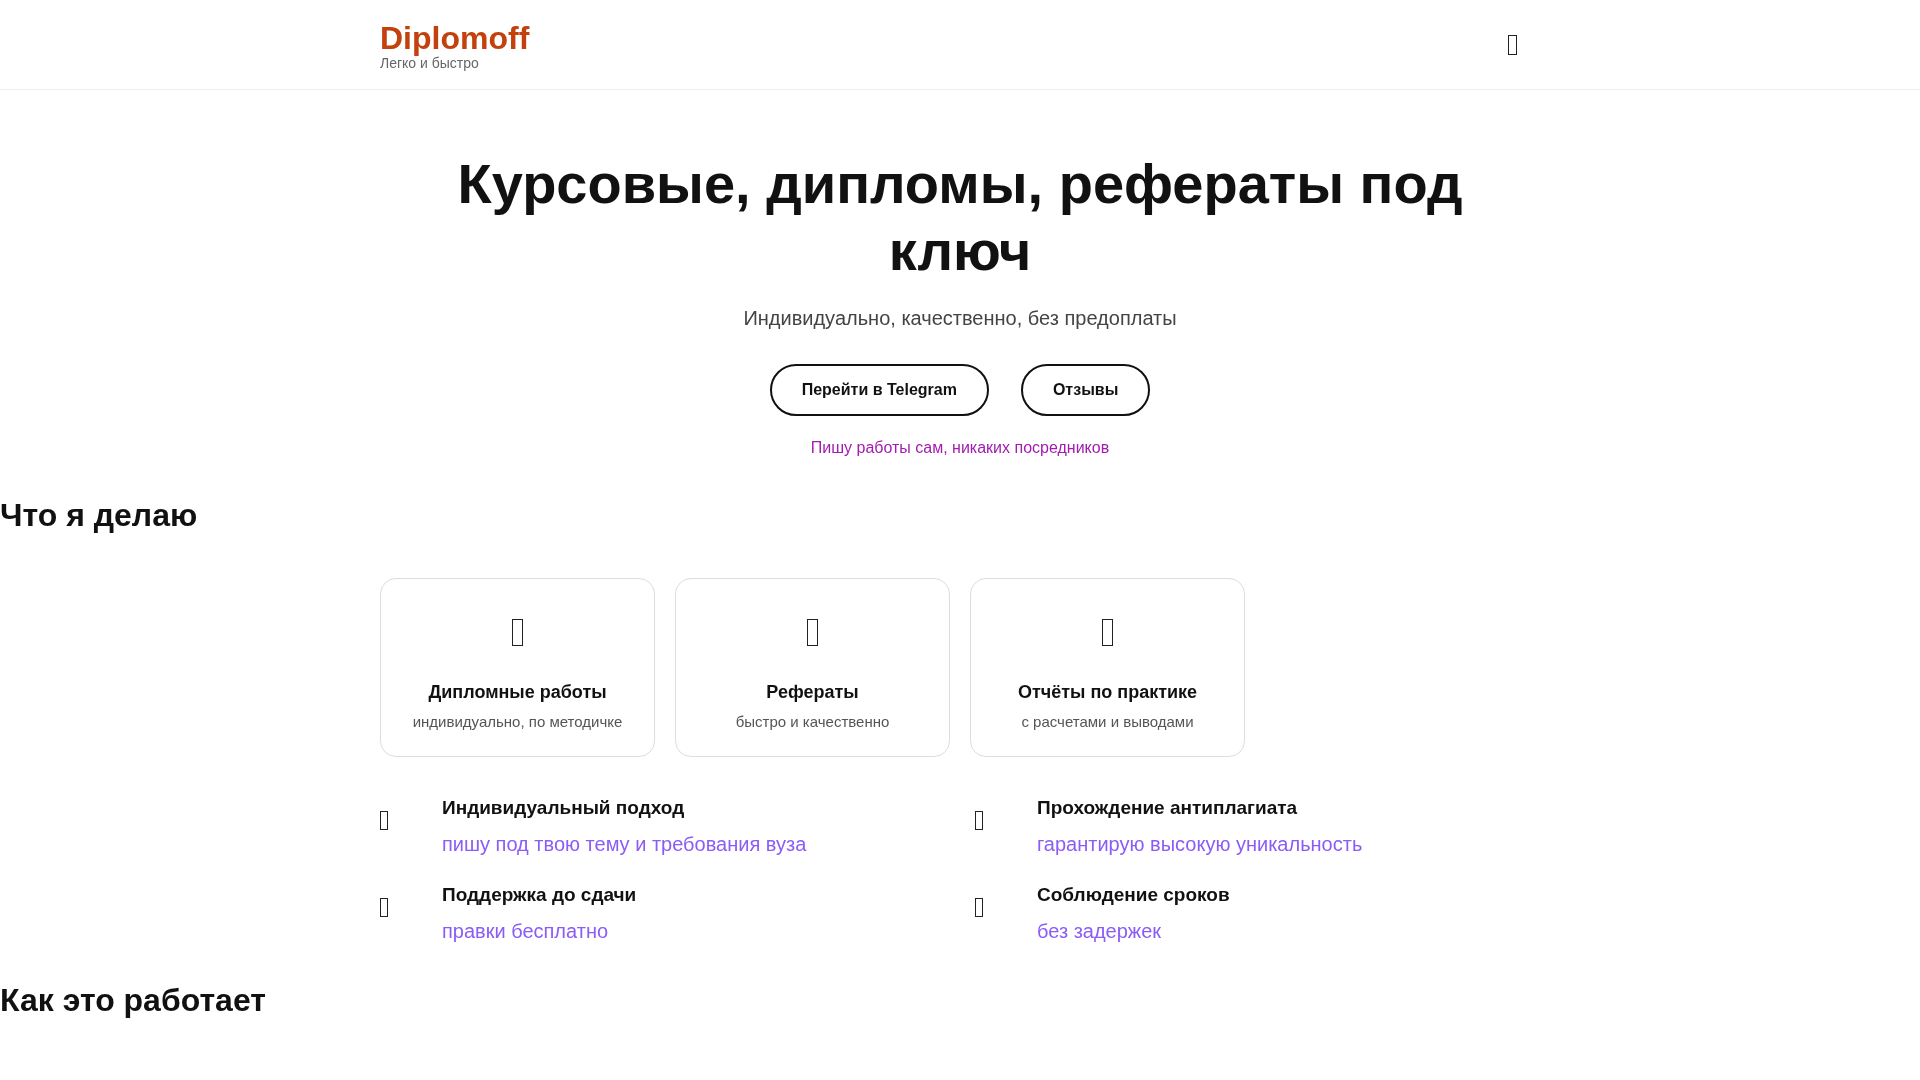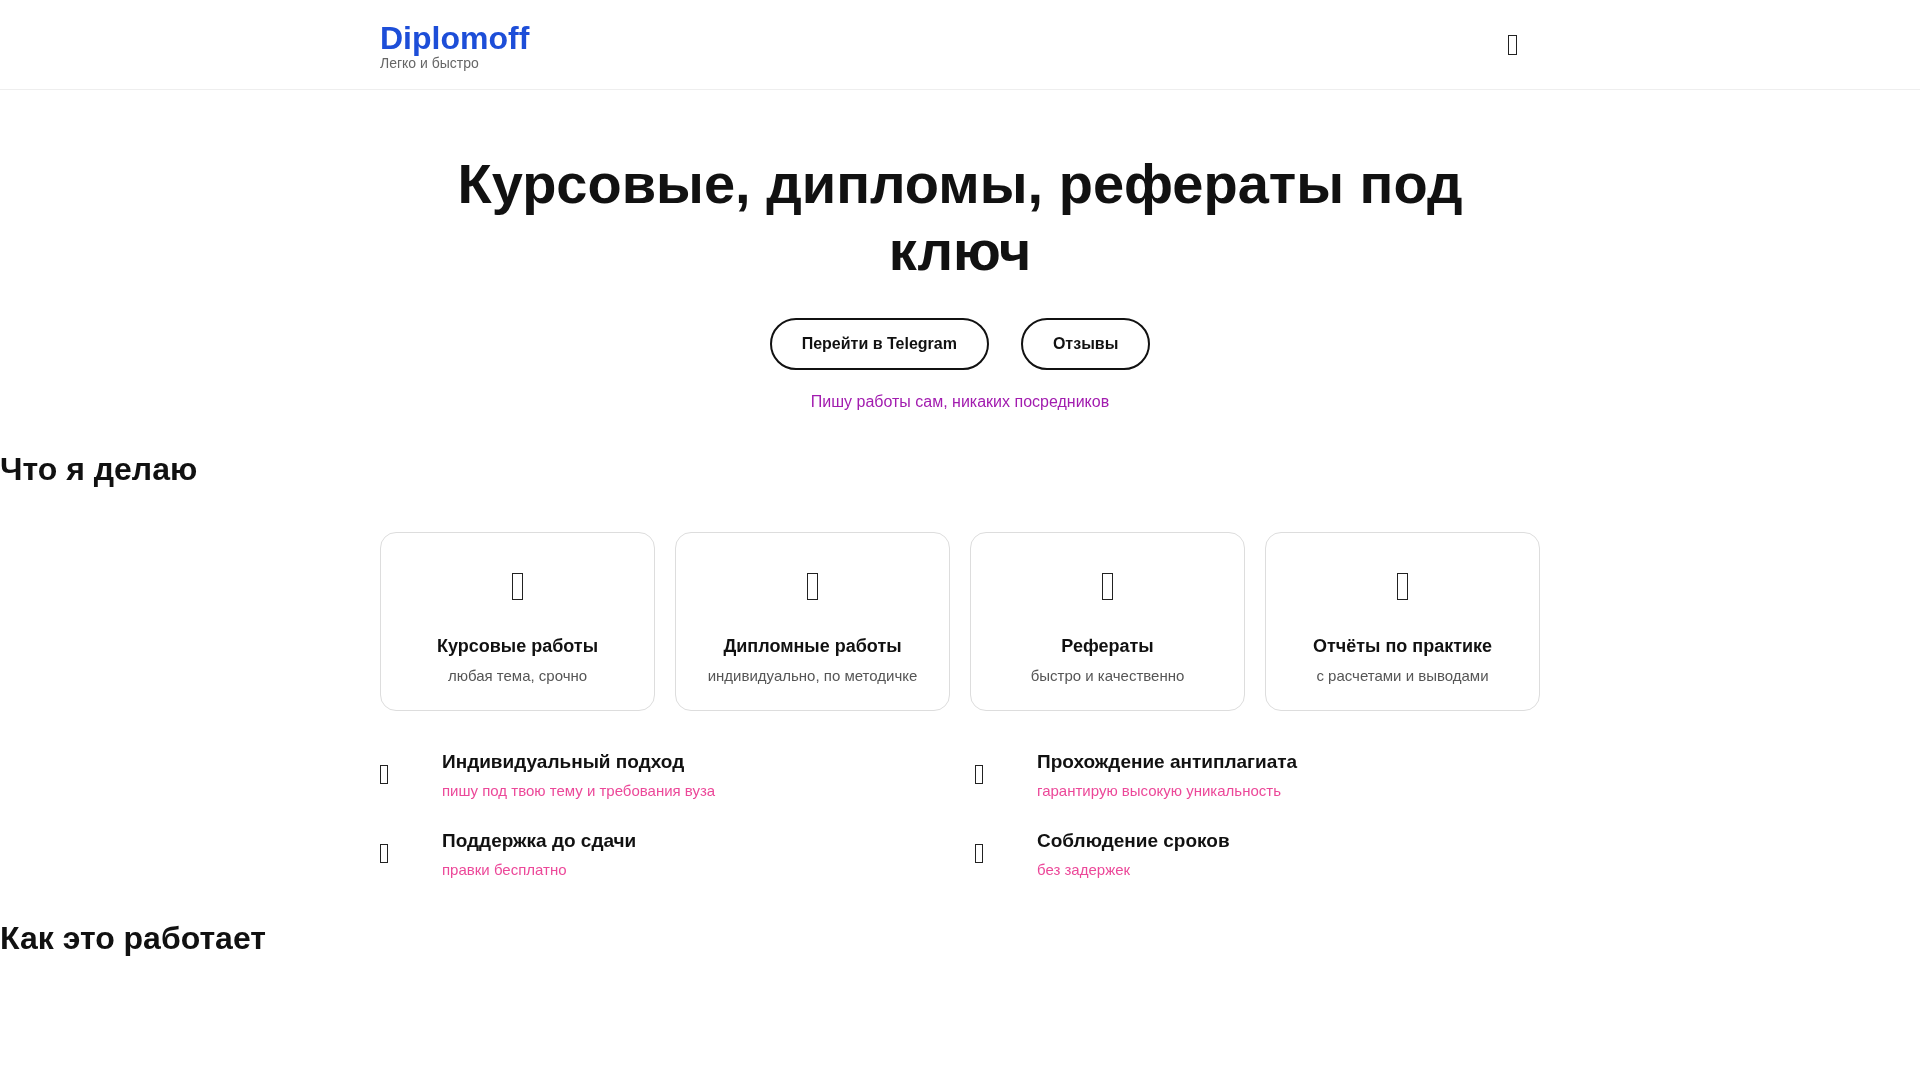--- a/index.html
+++ b/index.html
@@ -5,21 +5,21 @@
   * { box-sizing: border-box; margin: 0; padding: 0; }
   html, body { width: 1920px; height: 1080px; overflow: hidden; background: #ffffff; }
   body { font-family: "Liberation Sans", sans-serif; color: #111; }
   .header {
     height: 90px; border-bottom: 1px solid #eeeeee; position: relative;
   }
   .header-inner {
     width: 1160px; margin: 0 auto; height: 100%; display: flex; align-items: center; justify-content: space-between; position: relative;
   }
   .brand { padding-top: 2px; }
-  .logo { font-size: 32px; font-weight: bold; line-height: 34px; color: #1d4ed8; display: block; }
+  .logo { font-size: 32px; font-weight: bold; line-height: 34px; color: #c2410c; display: block; }
   .tagline { font-size: 14px; color: #666; line-height: 16px; display: block; }
   .menu-btn {
     position: absolute; right: 15px; top: 32px; width: 26px; height: 26px;
     display: flex; align-items: center; justify-content: center; cursor: pointer;
   }
   .tofu {
     display: inline-block; border: 1.5px solid #222; background: transparent;
   }
   .menu-btn .tofu { width: 9px; height: 20px; }
 
@@ -44,58 +44,52 @@
   .card .tofu { width: 11px; height: 27px; }
   .card .card-title { font-size: 18px; font-weight: bold; margin-top: 30px; line-height: 22px; color: #111; }
   .card .card-sub { font-size: 15px; color: #555; margin-top: 10px; line-height: 18px; }
 
   .why { margin-top: 40px; }
   .features { width: 1160px; margin: 40px auto 0; display: grid; grid-template-columns: 595px 565px; row-gap: 30px; }
   .feature { display: flex; align-items: flex-start; gap: 37px; }
   .feature .icon-wrap { width: 25px; padding-top: 14px; }
   .feature .tofu { width: 8px; height: 19px; }
   .feature-title { font-size: 19px; font-weight: bold; line-height: 22px; color: #111; }
-  .feature-sub { font-size: 15px; color: #ec4899; margin-top: 8px; line-height: 19px; }
+  .feature-sub { font-size: 20px; color: #8b5cf6; margin-top: 16px; line-height: 19px; }
 
   .how { margin-top: 40px; }
 </style>
 </head>
 <body>
 
 <header class="header">
   <div class="header-inner">
     <div class="brand">
       <span class="logo">Diplomoff</span>
       <span class="tagline">Легко и быстро</span>
     </div>
     <div class="menu-btn">
       <span class="tofu"></span>
     </div>
   </div>
 </header>
 
 <section class="hero">
   <h1>Курсовые, дипломы, рефераты под ключ</h1>
+  <p class="subtitle">Индивидуально, качественно, без предоплаты</p>
   <div class="actions">
     <button class="btn">Перейти в Telegram</button>
     <button class="btn">Отзывы</button>
   </div>
   <p class="note">Пишу работы сам, никаких посредников</p>
 </section>
 
 <section class="services">
   <h2 class="section-title">Что я делаю</h2>
   <div class="cards">
-    <div class="card">
-      <div class="icon-wrap">
-          <span class="tofu"></span>
-        </div>
-      <div class="card-title">Курсовые работы</div>
-      <div class="card-sub">любая тема, срочно</div>
-    </div>
     <div class="card">
       <div class="icon-wrap">
           <span class="tofu"></span>
         </div>
       <div class="card-title">Дипломные работы</div>
       <div class="card-sub">индивидуально, по методичке</div>
     </div>
     <div class="card">
       <div class="icon-wrap">
           <span class="tofu"></span>

